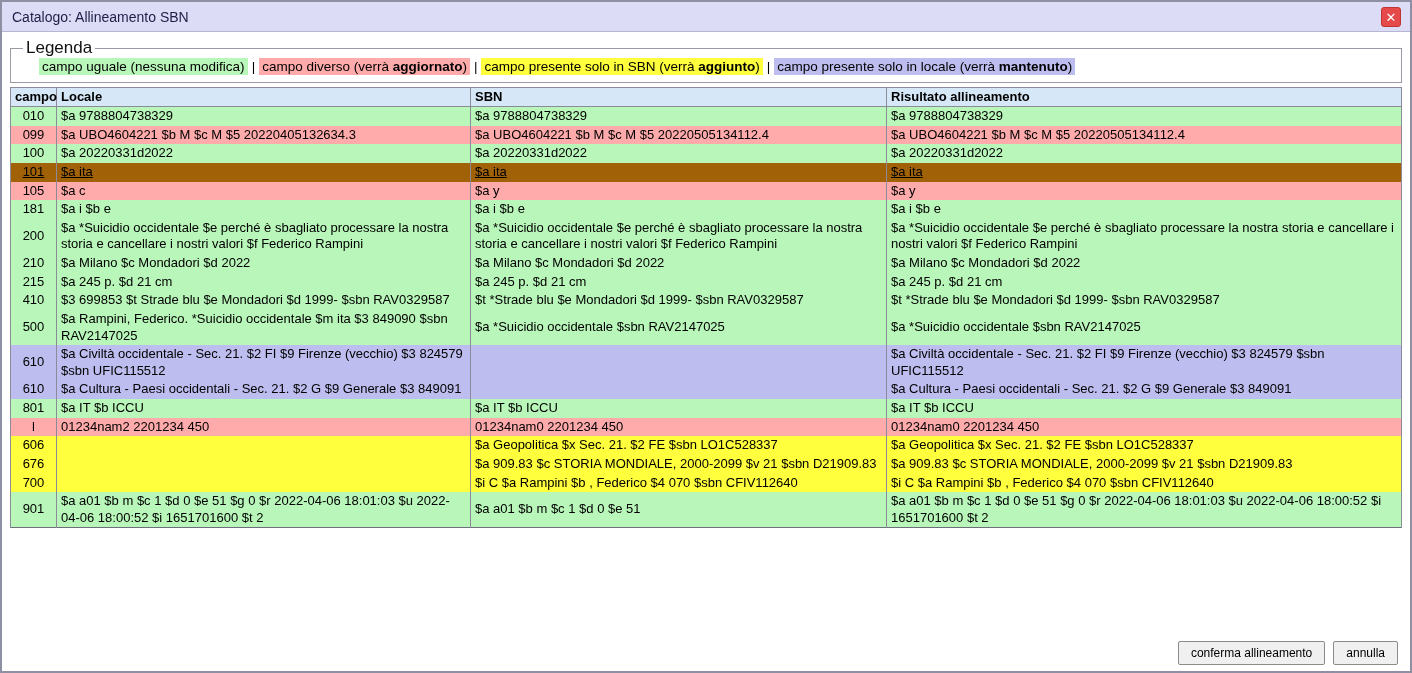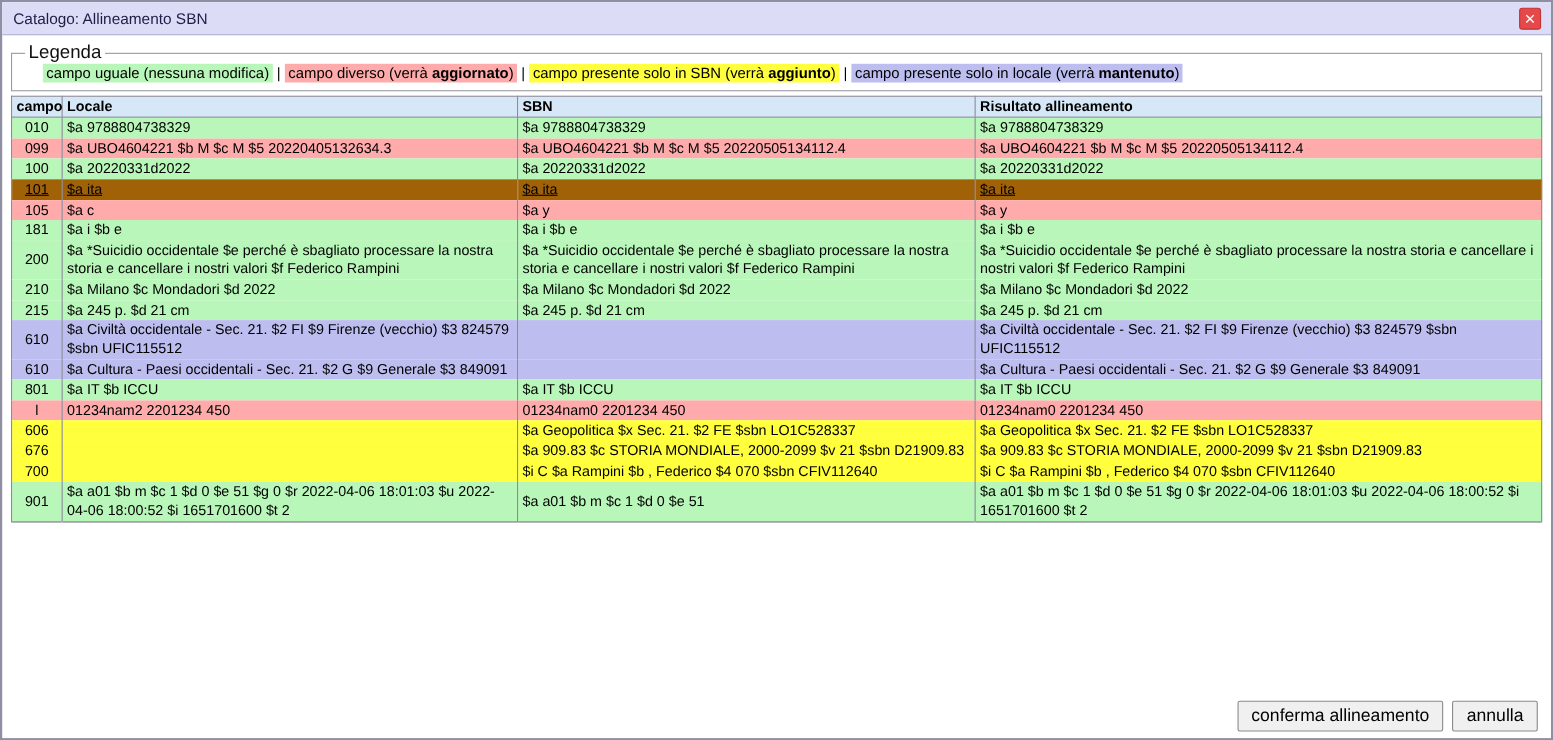--- a/index.html
+++ b/index.html
@@ -70,21 +70,21 @@
   }
   .align-table td.campo { text-align: center; }
 
   .footer {
     flex: 0 0 auto;
     display: flex; justify-content: flex-end; align-items: center; gap: 8px;
     padding: 5px 12px 6px 0;
   }
   .footer button {
     font-family: "Liberation Sans", "DejaVu Sans", sans-serif;
-    font-size: 16px;
+    font-size: 12px;
     padding: 4px 12px;
     background: #f0f0f0;
     border: 1px solid #8a8a8a;
     border-radius: 2px;
     color: #000;
     cursor: pointer;
   }
 </style>
 </head>
 <body>
@@ -166,20 +166,32 @@
             <td>$a Milano $c Mondadori $d 2022</td>
             <td>$a Milano $c Mondadori $d 2022</td>
             <td>$a Milano $c Mondadori $d 2022</td>
           </tr>
           <tr style="background: rgb(185, 246, 185);">
             <td class="campo">215</td>
             <td>$a 245 p. $d 21 cm</td>
             <td>$a 245 p. $d 21 cm</td>
             <td>$a 245 p. $d 21 cm</td>
           </tr>
+          <tr style="background: rgb(185, 246, 185);">
+            <td class="campo">410</td>
+            <td>$3 699853 $t Strade blu $e Mondadori $d 1999- $sbn RAV0329587</td>
+            <td>$t *Strade blu $e Mondadori $d 1999- $sbn RAV0329587</td>
+            <td>$t *Strade blu $e Mondadori $d 1999- $sbn RAV0329587</td>
+          </tr>
+          <tr style="background: rgb(185, 246, 185);">
+            <td class="campo">500</td>
+            <td>$a Rampini, Federico. *Suicidio occidentale $m ita $3 849090 $sbn RAV2147025</td>
+            <td>$a *Suicidio occidentale $sbn RAV2147025</td>
+            <td>$a *Suicidio occidentale $sbn RAV2147025</td>
+          </tr>
           <tr style="background: rgb(189, 189, 239);">
             <td class="campo">610</td>
             <td>$a Civiltà occidentale - Sec. 21. $2 FI $9 Firenze (vecchio) $3 824579 $sbn UFIC115512</td>
             <td></td>
             <td>$a Civiltà occidentale - Sec. 21. $2 FI $9 Firenze (vecchio) $3 824579 $sbn UFIC115512</td>
           </tr>
           <tr style="background: rgb(189, 189, 239);">
             <td class="campo">610</td>
             <td>$a Cultura - Paesi occidentali - Sec. 21. $2 G $9 Generale $3 849091</td>
             <td></td>

